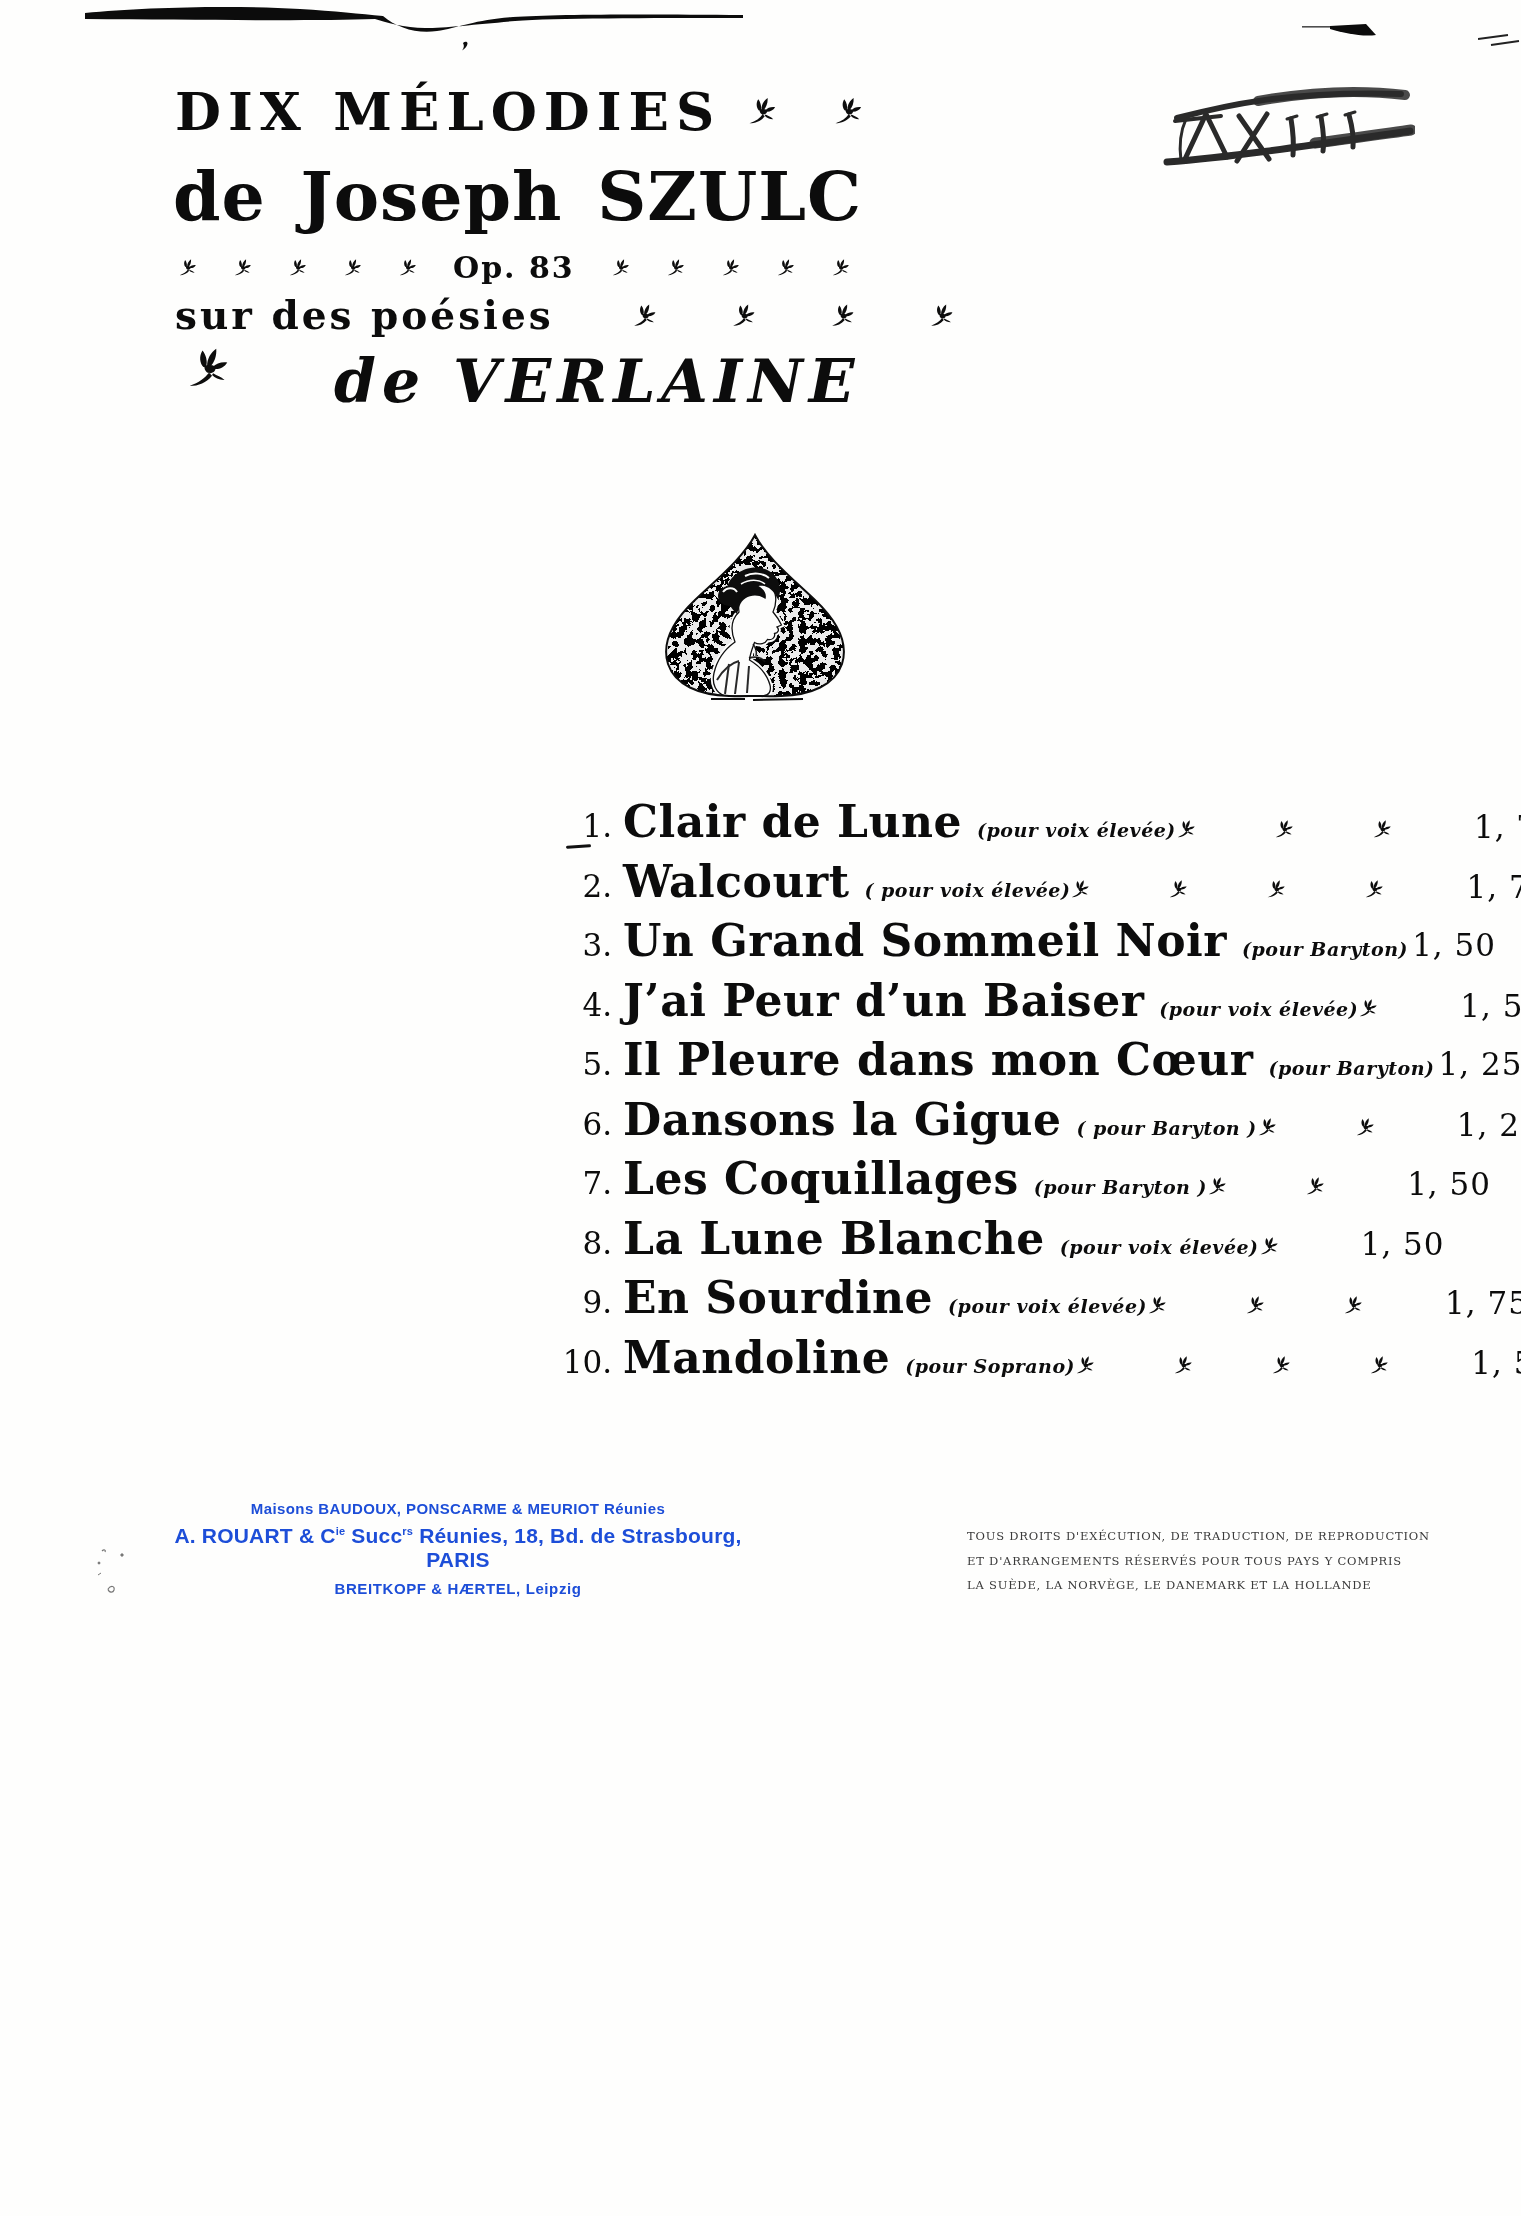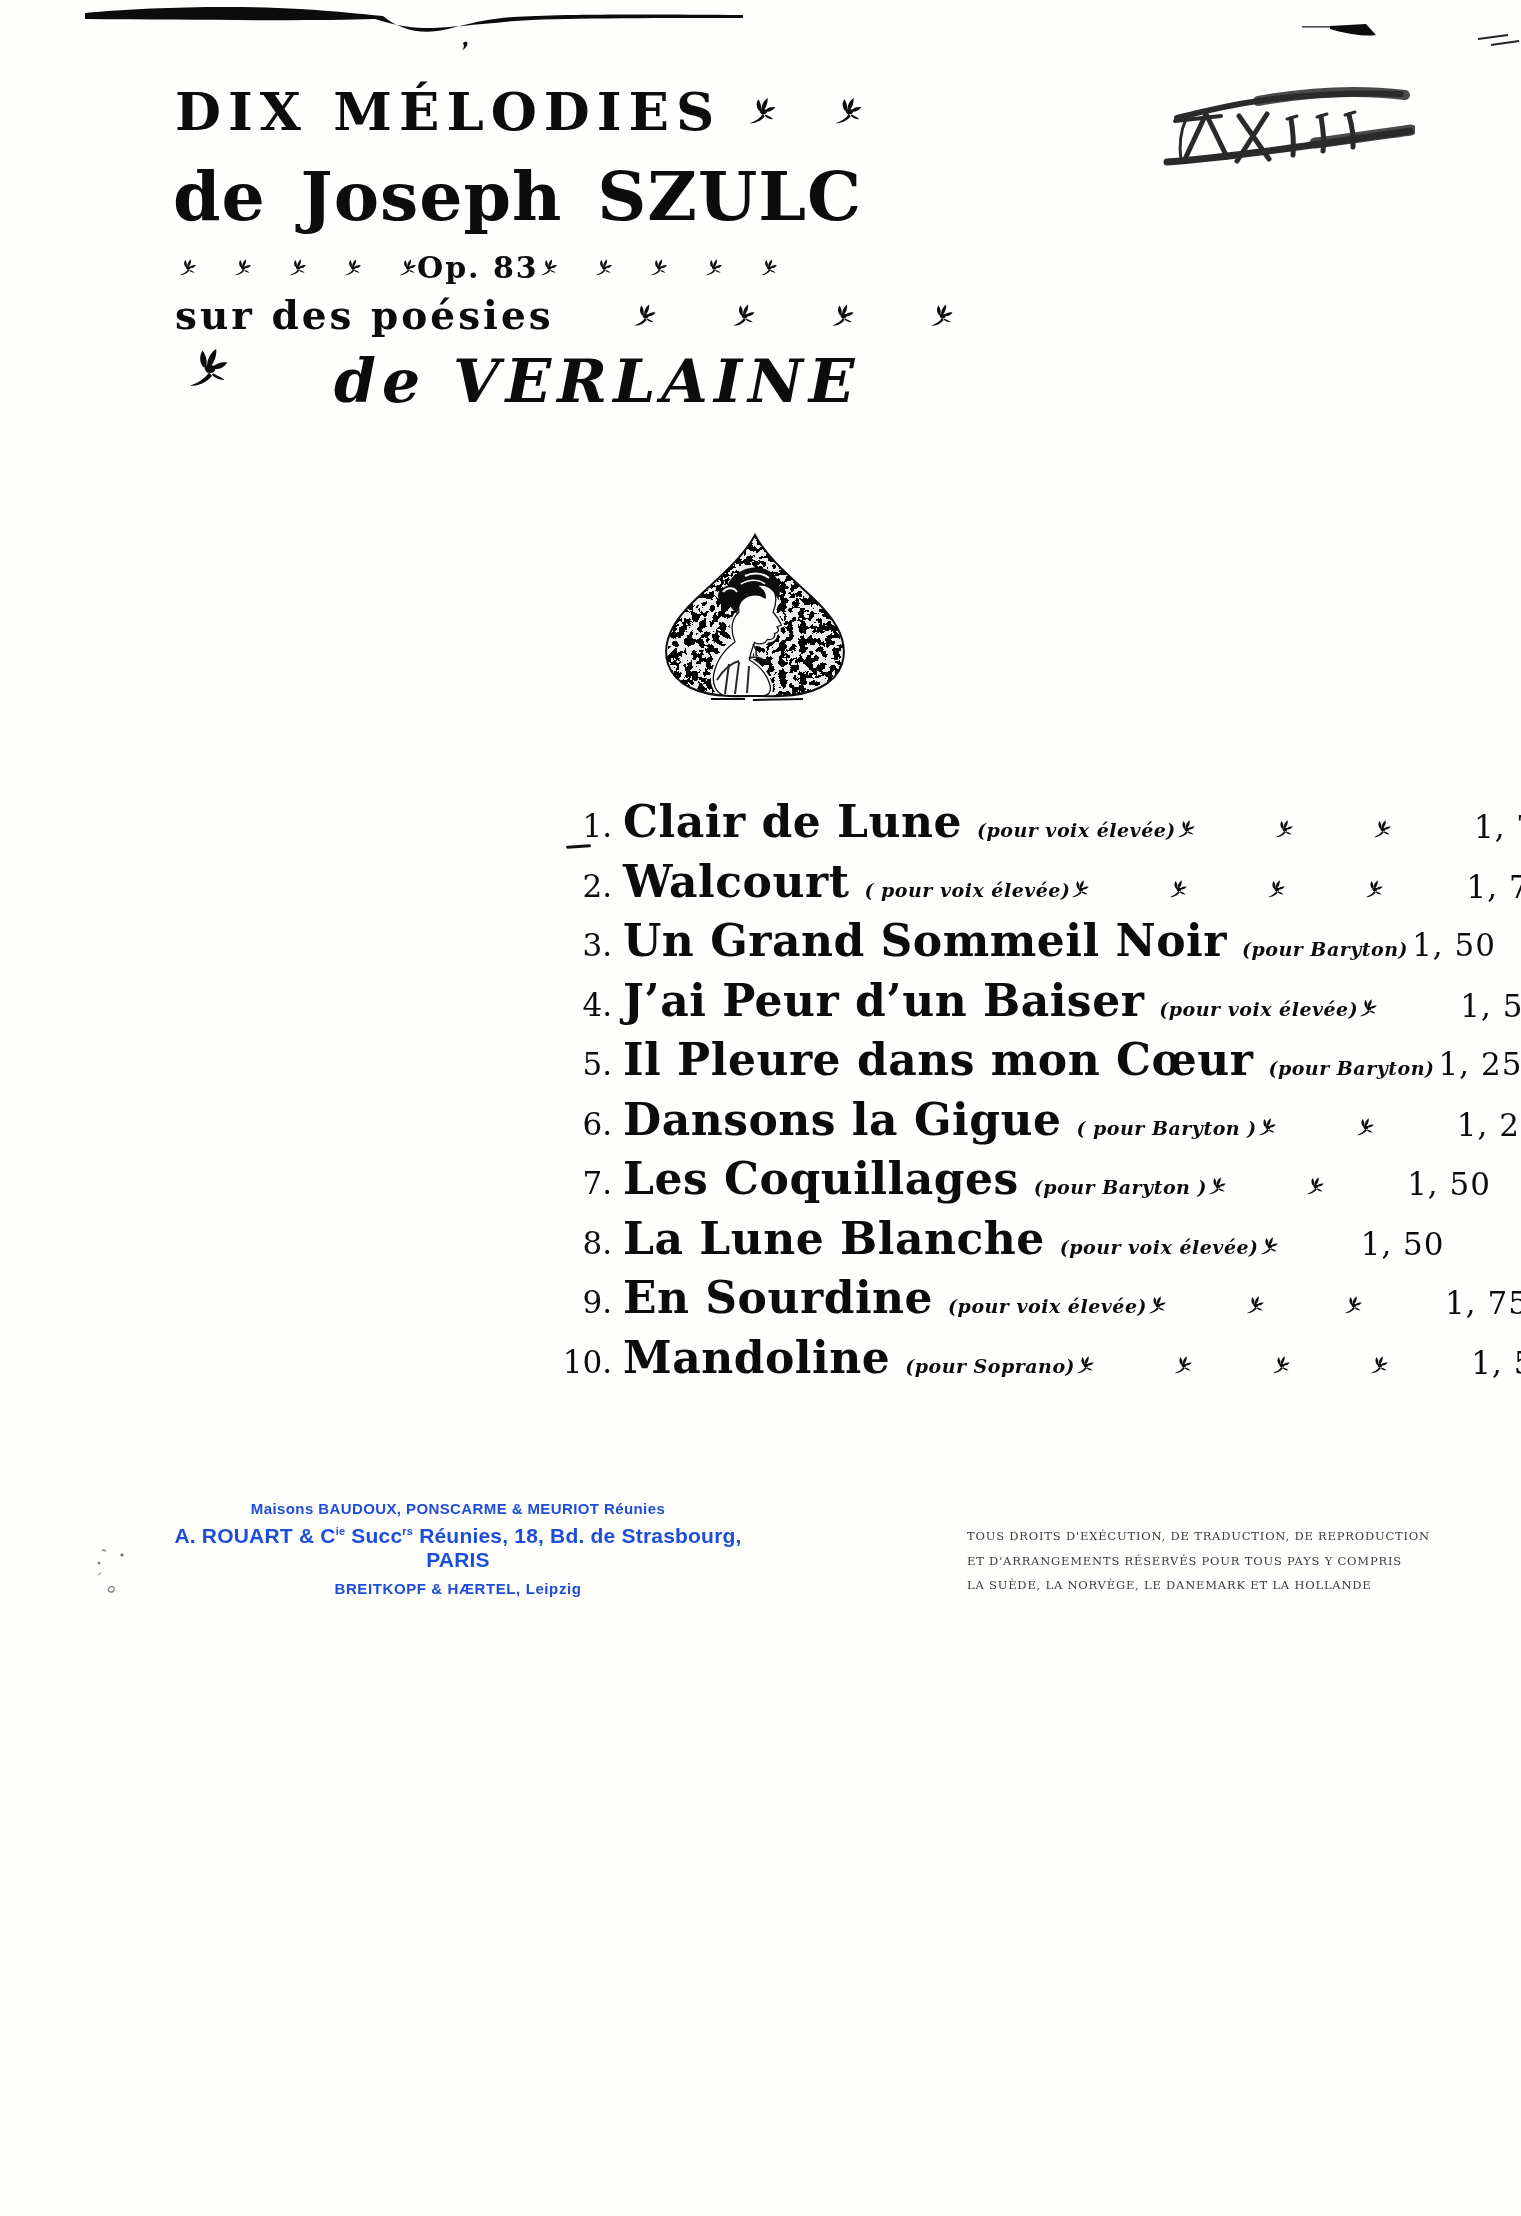--- a/index.html
+++ b/index.html
@@ -5,21 +5,21 @@
   html,body{margin:0;padding:0;background:#e8e8e8;}
   .page{position:relative;width:1521px;height:2216px;background:#fefefdf2;background:#fefefd;color:#0c0c0c;
         font-family:"DejaVu Serif","Liberation Serif",serif;overflow:hidden;padding-left:40px;}
 
   
   .h-title{position:absolute;left:175px;top:80px;display:flex;align-items:center;}
   .h-title .t{font-size:53px;font-weight:bold;letter-spacing:7px;white-space:nowrap;}
   .h-title .orn-group{margin-left:26px;}
   .h-composer{position:absolute;left:173px;top:156px;font-size:68px;font-weight:bold;
               letter-spacing:1px;word-spacing:10px;white-space:nowrap;}
-  .h-opus{position:absolute;left:178px;top:250px;display:flex;align-items:center;}
+  .h-opus{position:absolute;left:178px;top:250px;display:flex;align-items:center;gap:36px;}
   .h-opus .op{font-size:30px;font-weight:bold;letter-spacing:2px;}
   .h-sub{position:absolute;left:175px;top:292px;display:flex;align-items:center;}
   .h-sub .t{font-size:39px;font-weight:bold;letter-spacing:3px;white-space:nowrap;}
   .h-sub .orn-group{margin-left:78px;}
   .h-poet{position:absolute;left:186px;top:346px;display:flex;align-items:flex-start;}
   .h-poet .t{font-size:60px;font-weight:bold;font-style:italic;letter-spacing:6px;
              margin-left:104px;white-space:nowrap;}
 
   .orn-group{display:flex;align-items:center;}
   .g36{gap:36px;} .g56{gap:56px;} .g74{gap:74px;}

